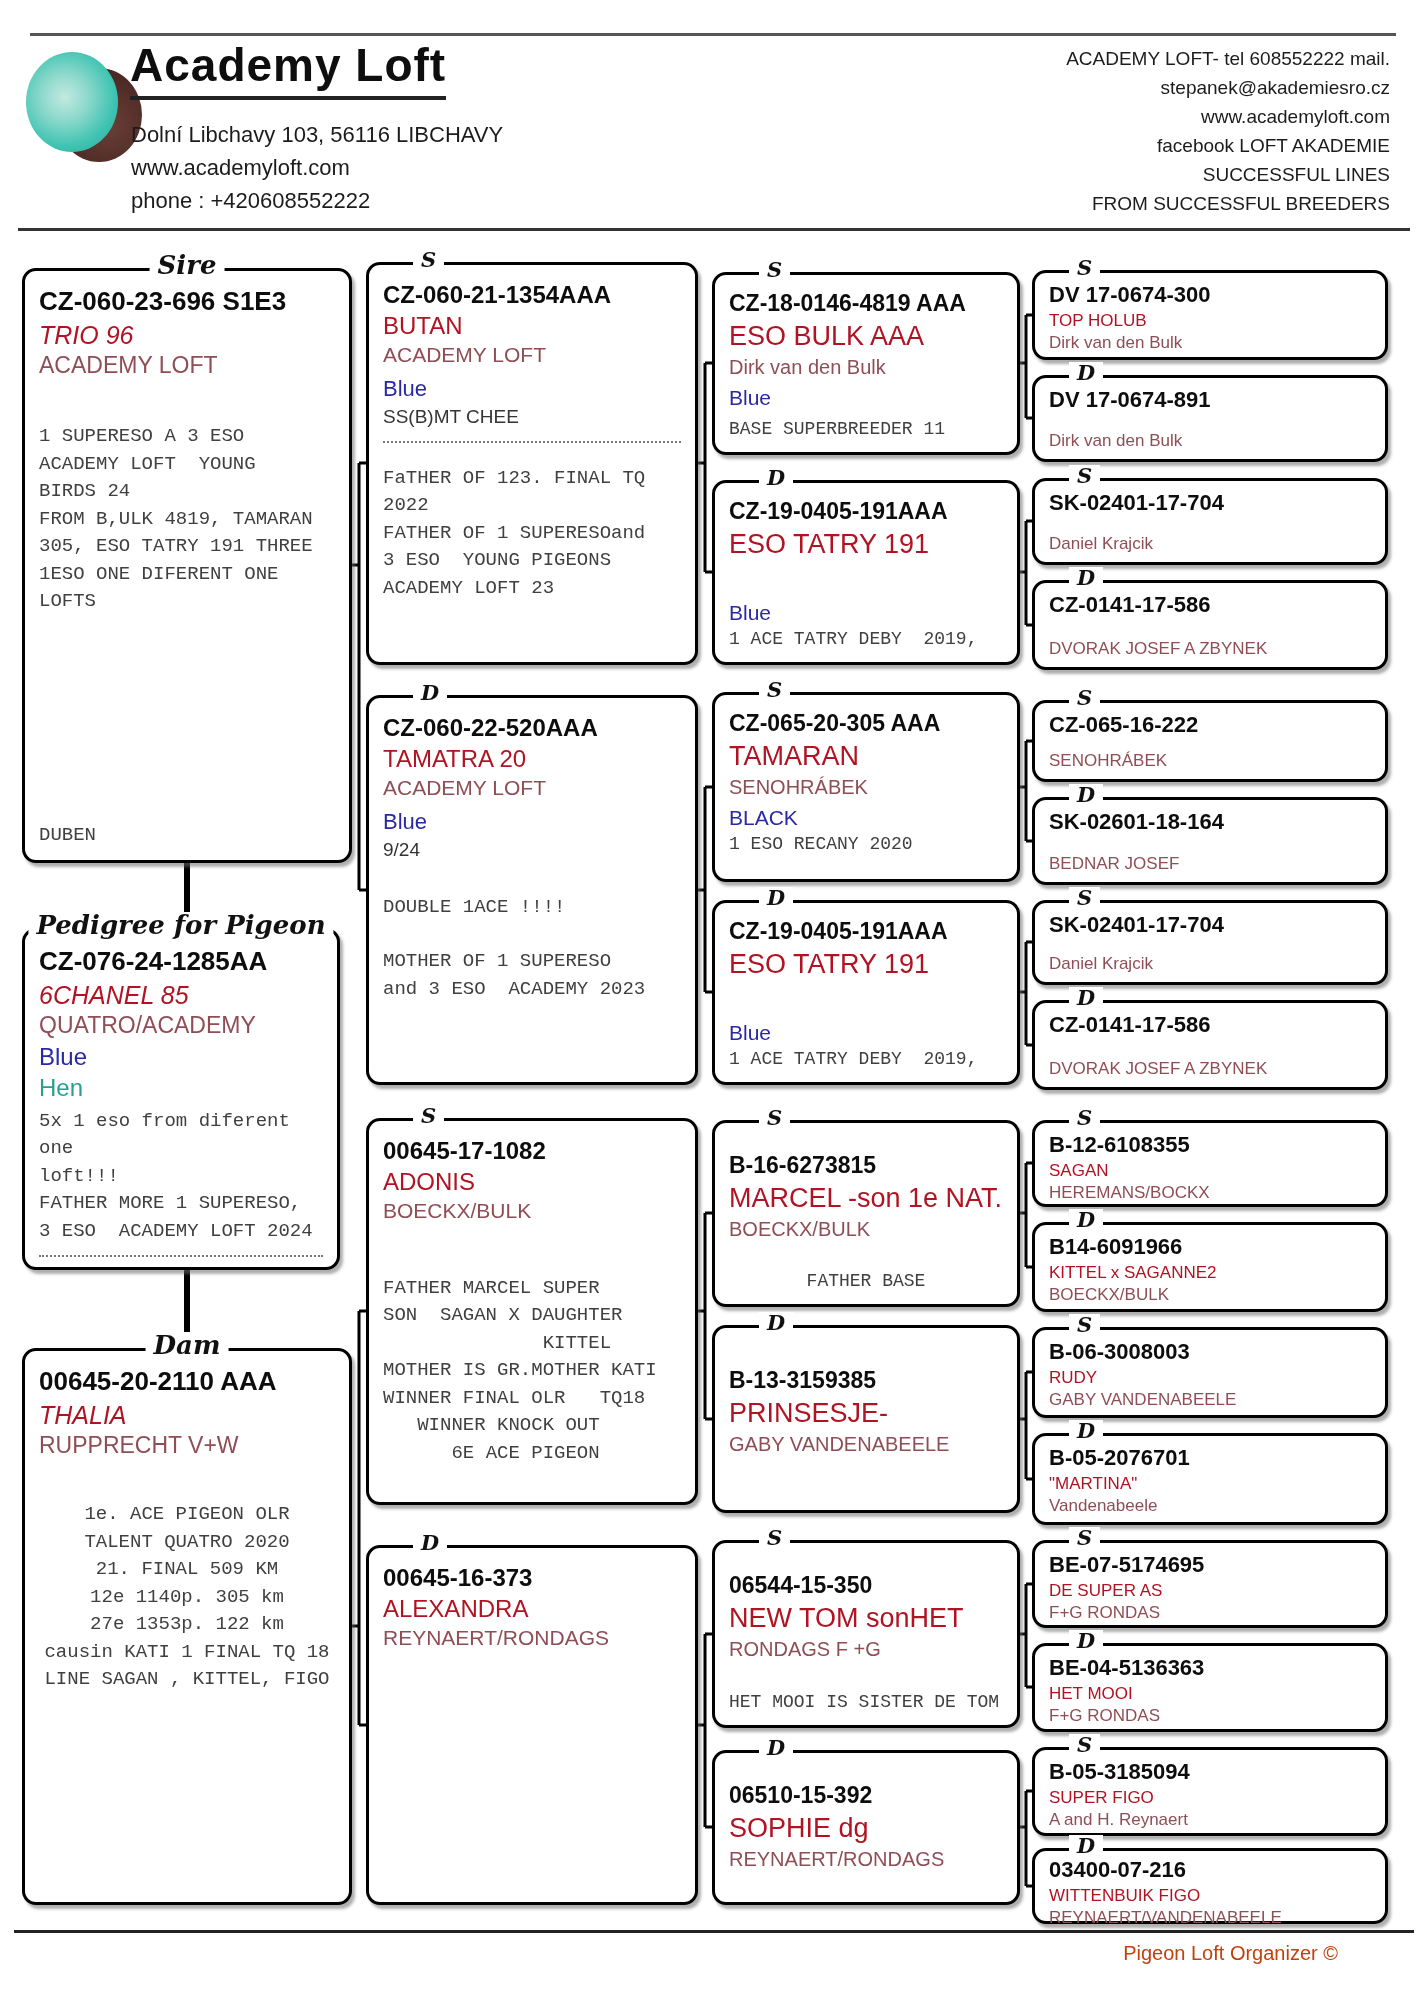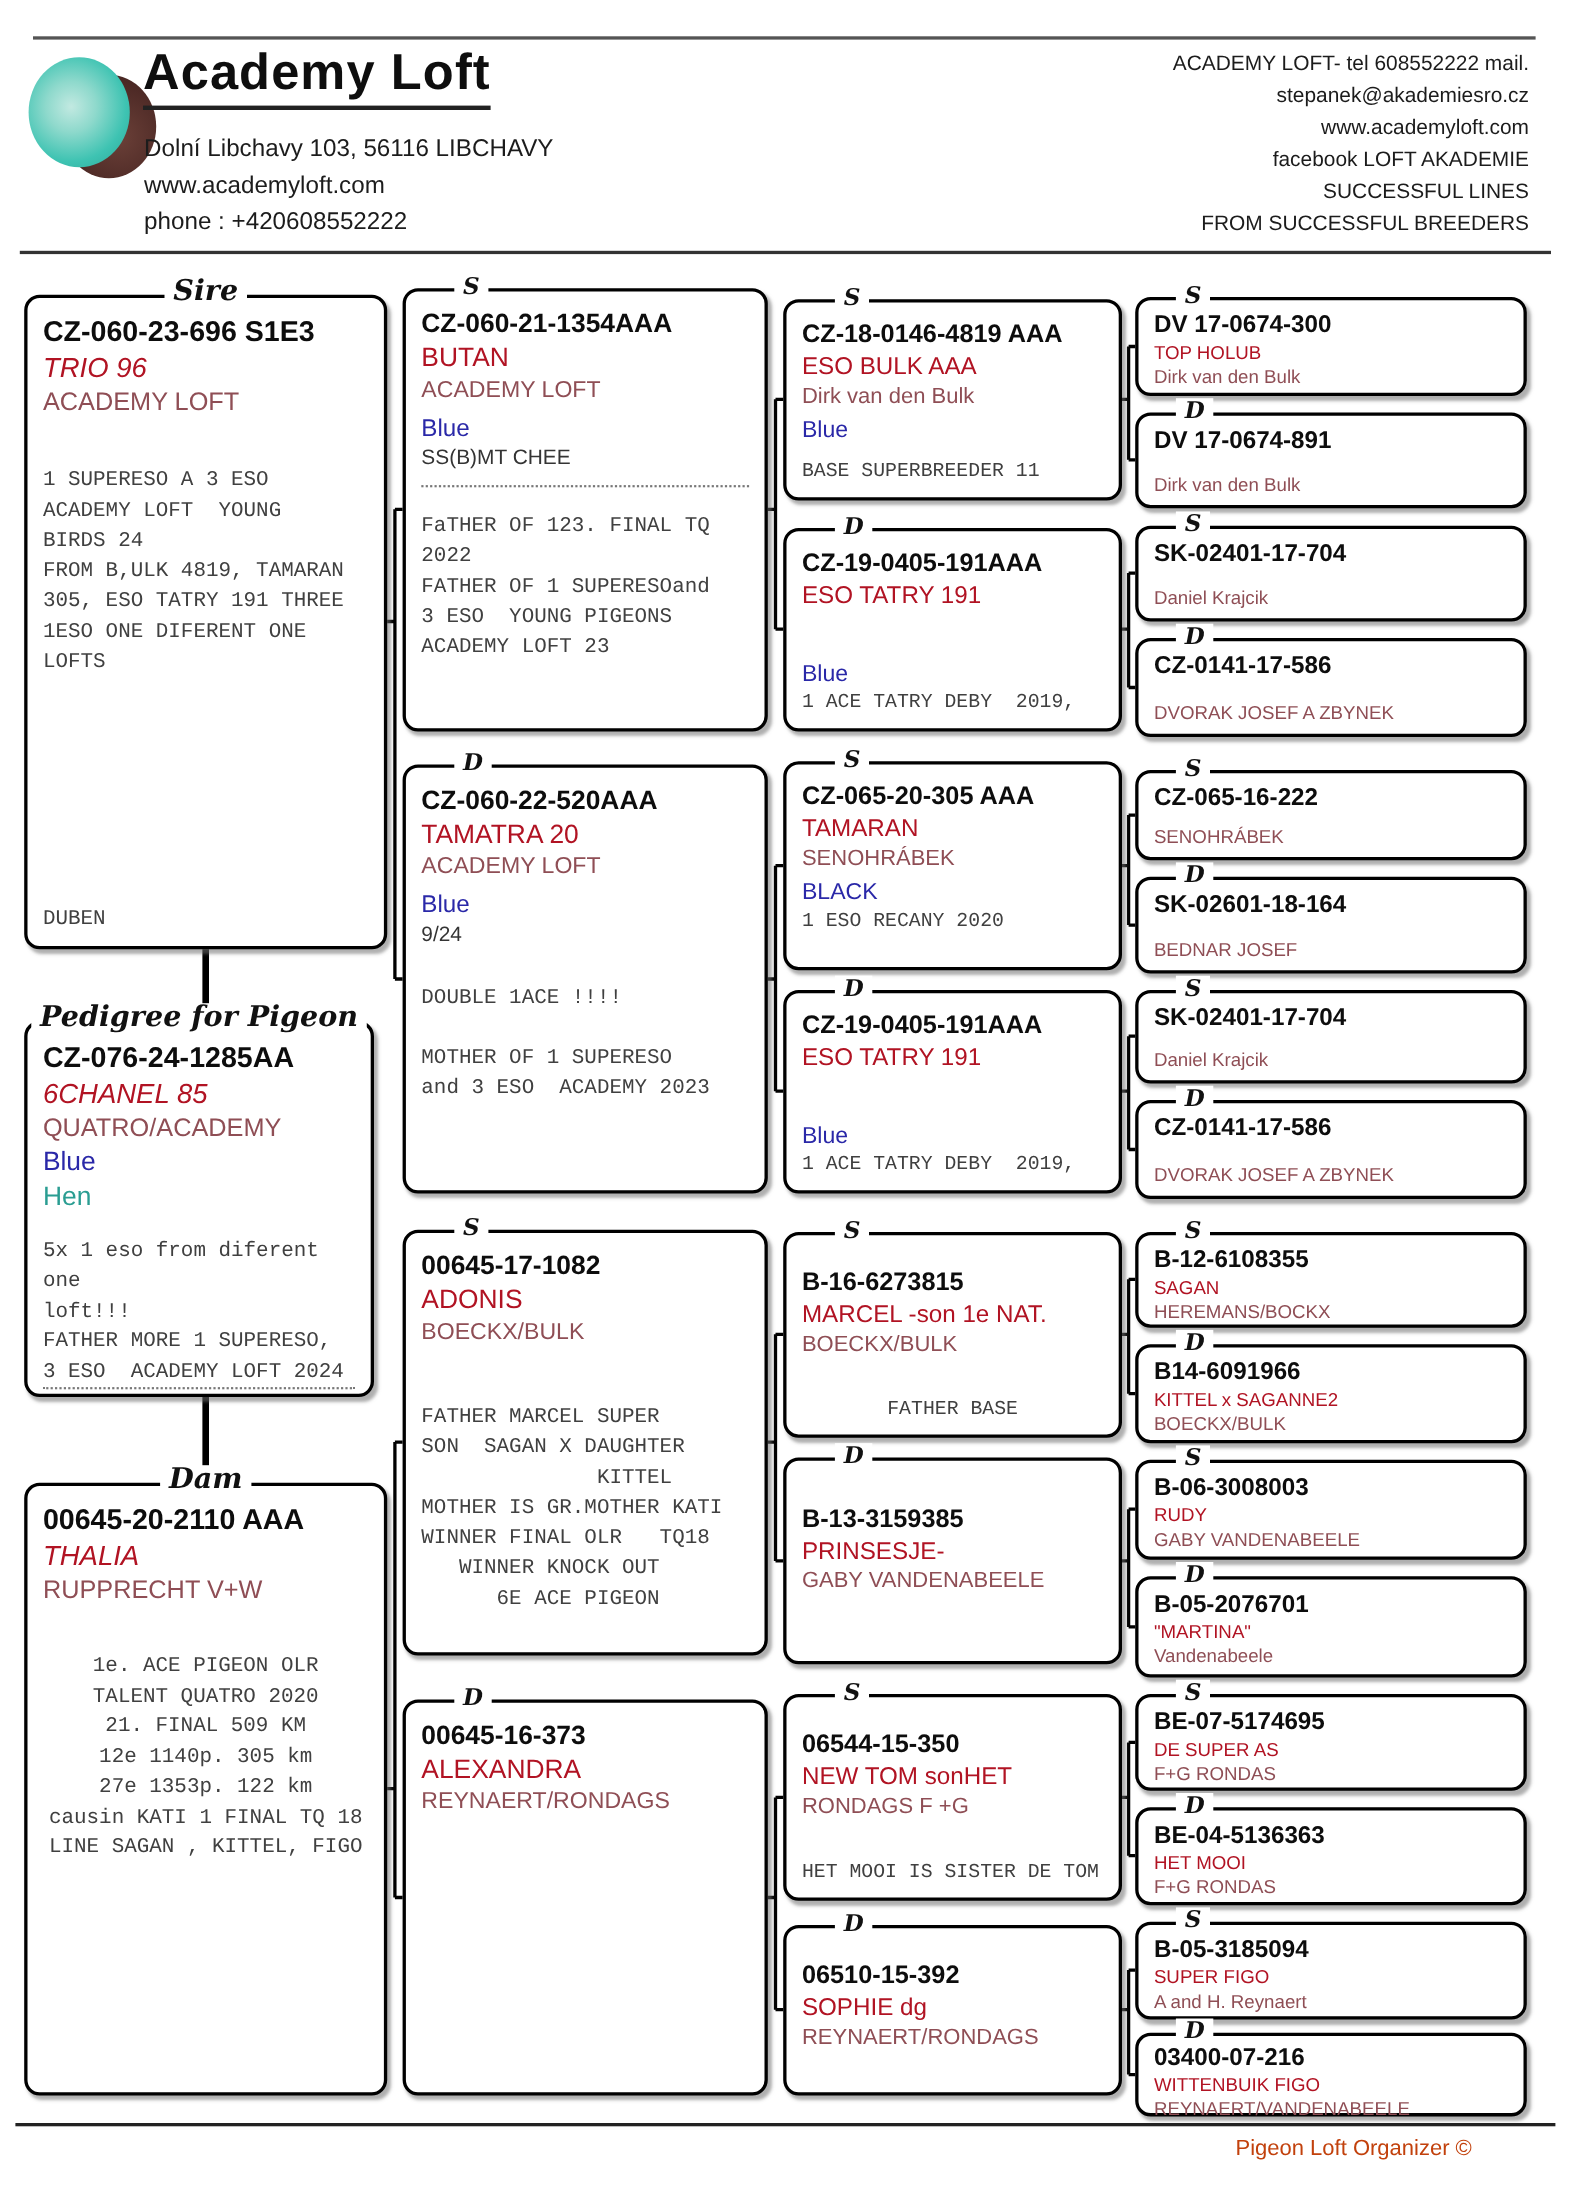--- a/index.html
+++ b/index.html
@@ -32,21 +32,21 @@
   .c-teal{color:var(--teal-text);line-height:1.3;}
   .nt{font-size:19px;color:#404040;line-height:1.45;min-height:1.4em;white-space:pre-wrap;font-family:Liberation Mono, monospace;}
   .sm{font-size:19px;color:#343434;line-height:1.45;white-space:pre-wrap;}
   .dots{border-top:2px dotted #777;height:0;margin-top:10px;}
   .bottom{margin-top:auto;}
   .center{text-align:center;}
   
   .g1 .ring{font-size:26px;} .g1 .nm{font-size:25px;font-style:italic;} .g1 .lf{font-size:23px;}
   .g1 .c-blue,.g1 .c-teal{font-size:24px;}
   .g2 .ring{font-size:24px;} .g2 .nm{font-size:24px;} .g2 .lf{font-size:21px;} .g2 .c-blue{font-size:22px;}
-  .g3 .ring{font-size:23px;} .g3 .nm{font-size:22px;} .g3 .lf{font-size:20px;} .g3 .c-blue{font-size:21px;}
+  .g3 .ring{font-size:23px;} .g3 .nm{font-size:27px;} .g3 .lf{font-size:20px;} .g3 .c-blue{font-size:21px;}
   .g3 .nt{font-size:18px;}
   .g4 .ring{font-size:22px;} .g4 .nm{font-size:17px;} .g4 .lf{font-size:17px;}
   .g4{padding:8px 12px 7px 14px;}
   svg.wires{position:absolute;left:0;top:0;pointer-events:none;}
   .footline{position:absolute;left:14px;top:1930px;width:1400px;height:0;border-top:3px solid #222;}
   .credit{position:absolute;right:88px;top:1942px;font-size:20px;color:#c2410c;}
 </style>
 </head>
 <body>
 
@@ -108,21 +108,21 @@
     <div class="nt bottom">DUBEN</div>
   </div>
 
   <div class="pbox g1" style="left:22px;top:928px;width:318px;height:342px">
     <span class="leg center">Pedigree for Pigeon</span>
     <div class="ring">CZ-076-24-1285AA</div>
     <div class="nm">6CHANEL 85</div>
     <div class="lf">QUATRO/ACADEMY</div>
     <div class="c-blue">Blue</div>
     <div class="c-teal">Hen</div>
-    <div style="margin-top:20px">
+    <div style="margin-top:4px">
       <div class="nt">5x 1 eso from diferent one</div>
       <div class="nt">loft!!!</div>
       <div class="nt">FATHER MORE 1 SUPERESO,</div>
       <div class="nt">3 ESO  ACADEMY LOFT 2024</div>
     </div>
     <div class="dots bottom"></div>
   </div>
 
   <div class="pbox g1" style="left:22px;top:1348px;width:330px;height:557px">
     <span class="leg center">Dam</span>

